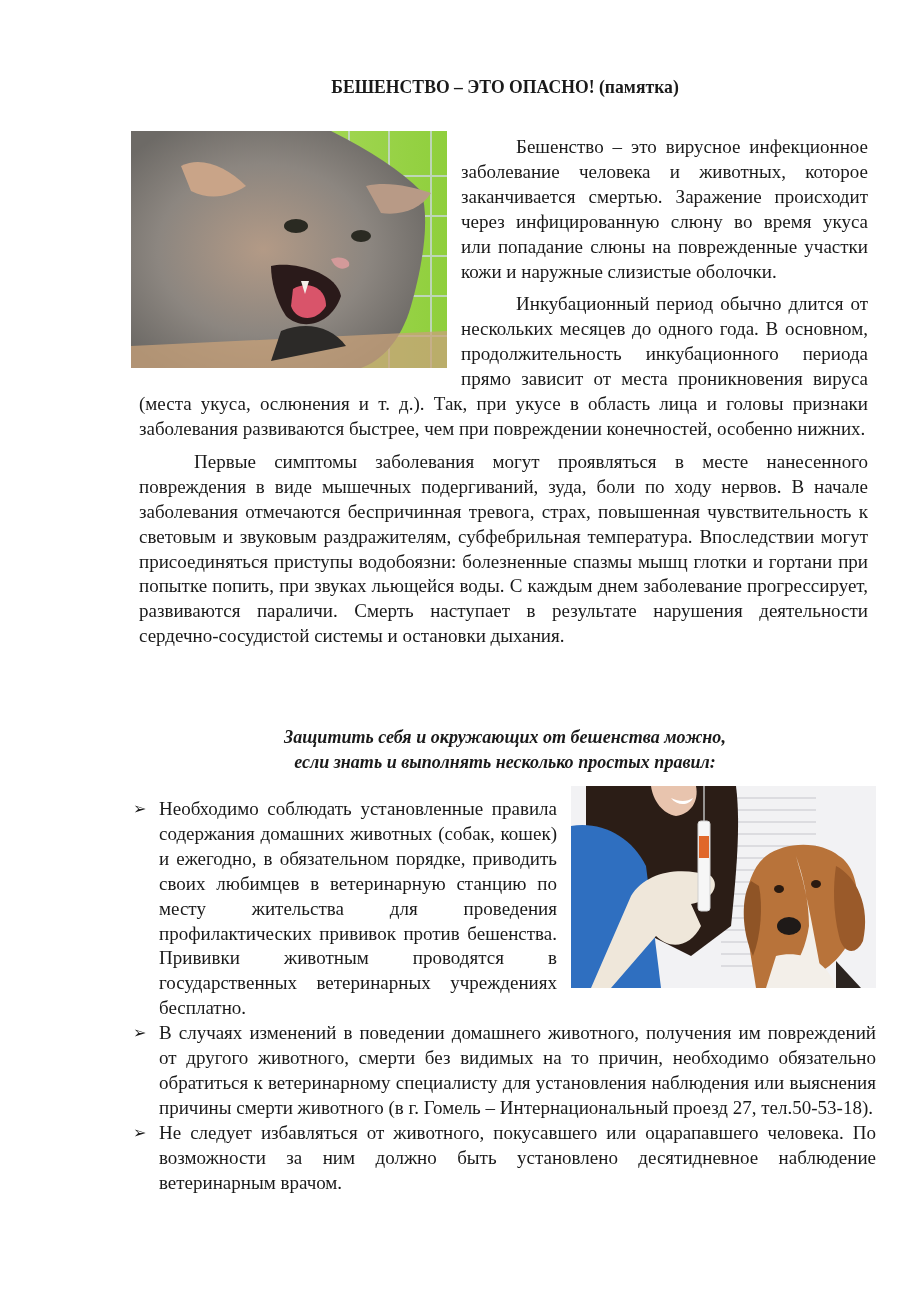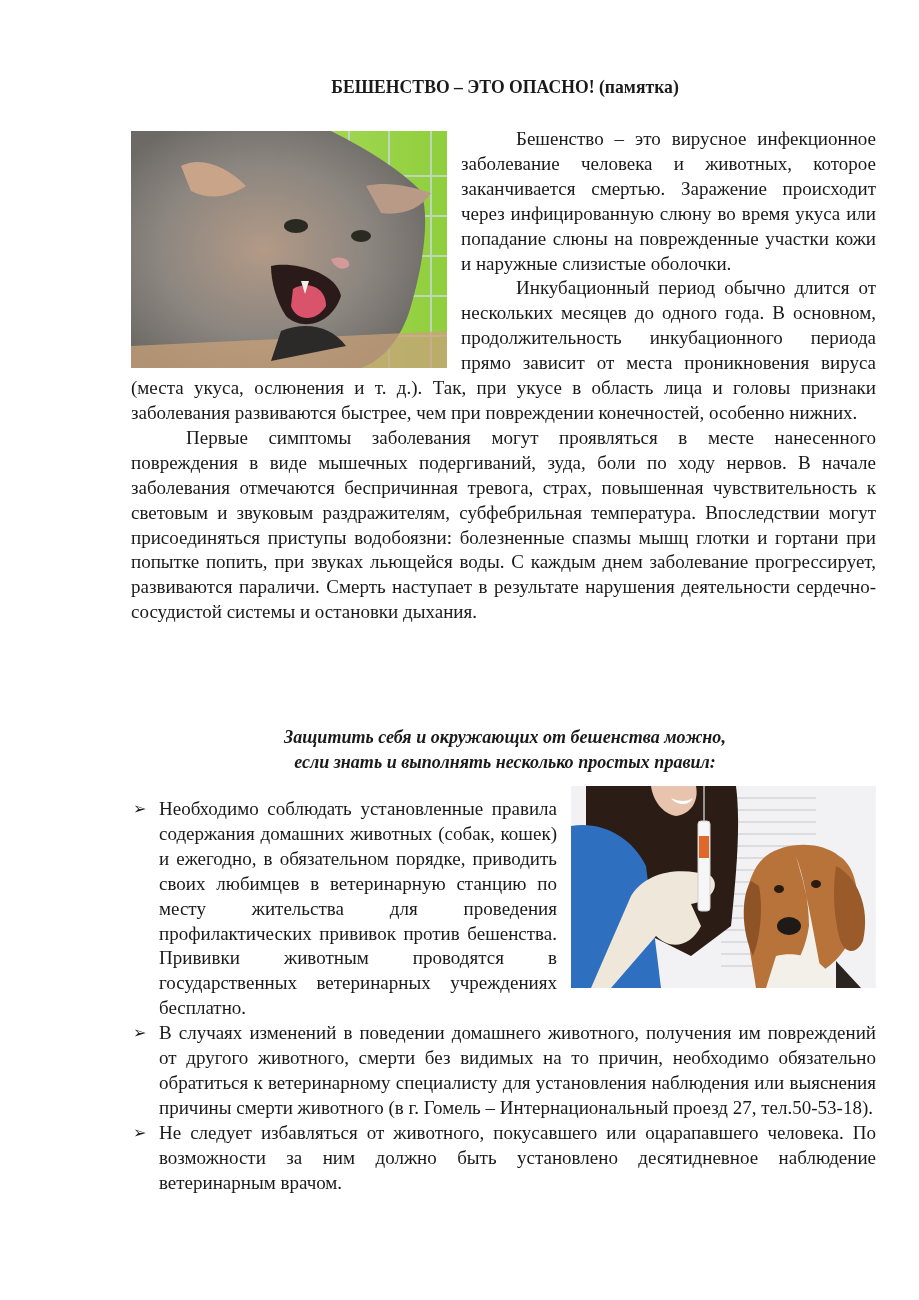--- a/index.html
+++ b/index.html
@@ -1,21 +1,21 @@
 <!DOCTYPE html>
 <html><head>
 <meta charset="utf-8">
 <style>
   html, body { margin: 0; padding: 0; background: #ffffff; }
   body { width: 919px; height: 1300px; position: relative; overflow: hidden;
          font-family: "Liberation Serif", "DejaVu Serif", serif; color: #1a1a1a; }
   .page { position: absolute; left: 0; top: 0; width: 919px; height: 1144px; }
   .title { position: absolute; left: 130px; width: 750px; top: 76px; text-align: center;
            font-weight: bold; font-size: 19px; letter-spacing: 0px; font-family: "Liberation Serif", serif; transform: scaleX(0.93); }
-  .para { font-size: 19px; line-height: 24.9px; text-align: justify; margin: 0; }
+  .para { font-size: 19px; line-height: 24.9px; text-align: justify; margin: 8px; }
   .indent { text-indent: 55px; }
   .top-block { position: absolute; left: 131px; top: 127px; width: 745px; }
   .cat-img { float: left; width: 316px; height: 237px; margin: 4px 14px 4px 0; position: relative; overflow: hidden; }
   .subhead { position: absolute; left: 130px; width: 750px; top: 724px; text-align: center;
              font-style: italic; font-weight: bold; font-size: 19px; line-height: 25px; transform: scaleX(0.95); }
   .rules { position: absolute; left: 131px; top: 797px; width: 745px; }
   .rule { position: relative; padding-left: 28px; font-size: 19px; line-height: 24.9px; text-align: justify; margin: 0 0 0 0; }
   .bullet { position: absolute; left: 2px; top: 0; font-size: 16px; font-family: "DejaVu Sans", sans-serif; }
   .dog-img { float: right; width: 305px; height: 202px; margin: -11px 0 4px 14px; position: relative; overflow: hidden; }
   svg { display: block; }

